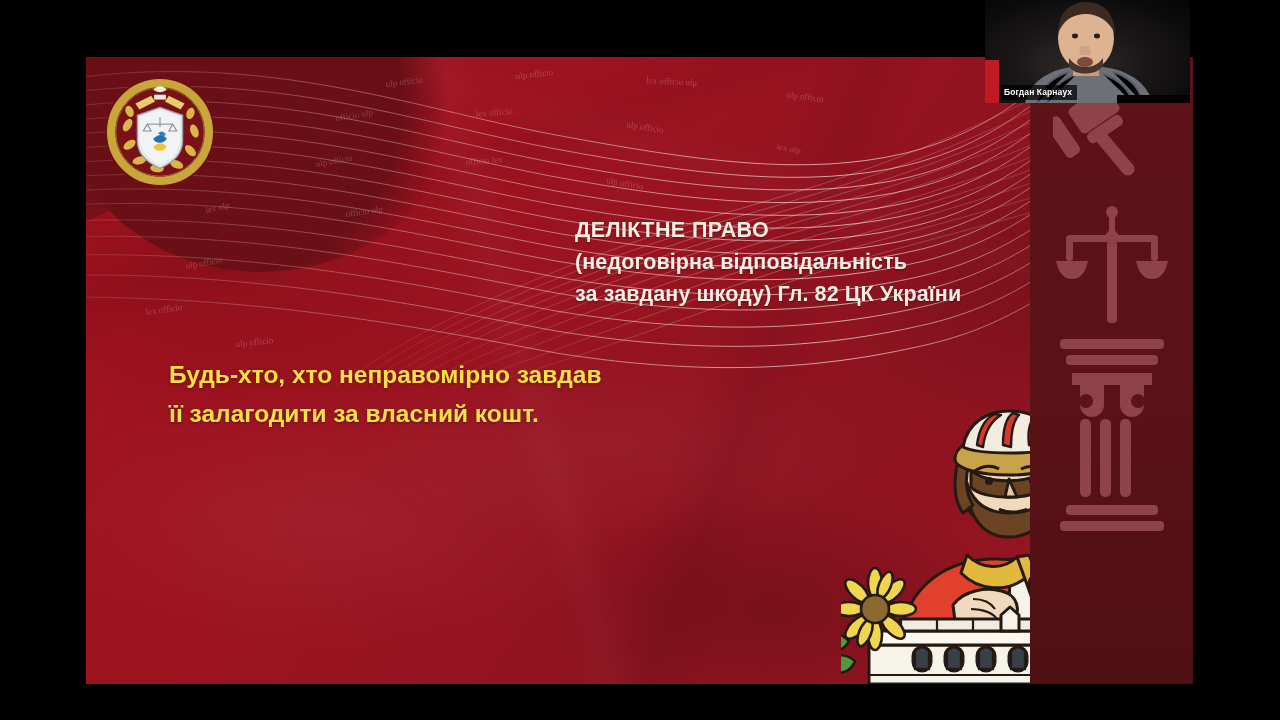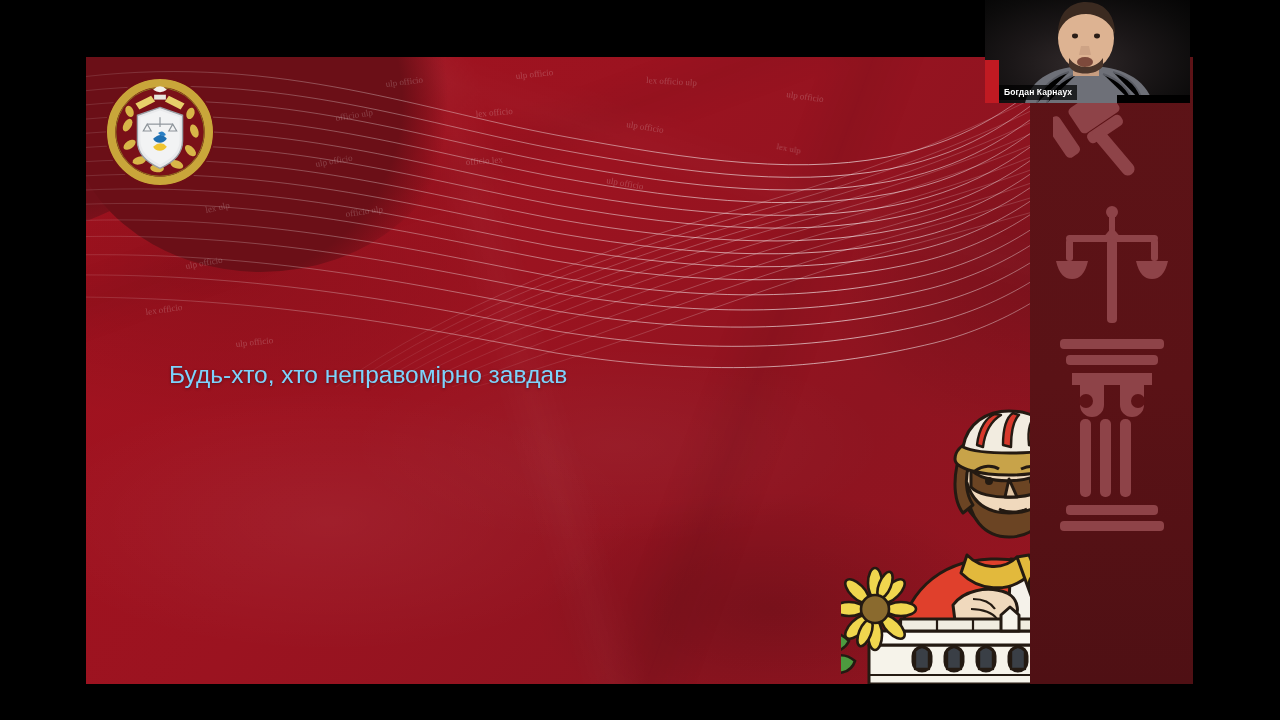--- a/index.html
+++ b/index.html
@@ -64,21 +64,21 @@
   #title-block {
     position:absolute; left:489px; top:157px; width:430px;
     color:#f6eee3; font-size:21.5px; line-height:32px; letter-spacing:.1px;
     text-shadow:0 1px 2px rgba(0,0,0,.35);
   }
   #title-block .l1 { font-weight:700; letter-spacing:.4px; }
   #title-block .l2, #title-block .l3 { font-weight:600; }
 
   #body-block {
     position:absolute; left:83px; top:298px; width:680px;
-    color:#7dd3fc; font-size:24.5px; line-height:39px; font-weight:400;
+    color:#fde047; font-size:24.5px; line-height:39px; font-weight:700;
     text-shadow:0 1px 3px rgba(0,0,0,.38);
   }
 
   
   #emblem { position:absolute; left:20px; top:21px; width:108px; height:108px; }
 
   
   #illo { position:absolute; right:22px; bottom:0; width:330px; height:275px; }
 
   
@@ -199,23 +199,29 @@
         <path d="M55 40 v10"></path>
           <path d="M42 47 h26"></path>
         <path d="M42 47 l-4 7 h8 z"></path>
           <path d="M68 47 l-4 7 h8 z"></path>
       </g>
       <path d="M48 62 q8 -8 14 0 q-3 4 -7 4 q-5 0 -7 -4z" fill="#1f6fb2"></path>
       <path d="M48 70 q8 -7 14 0 q-3 4 -7 4 q-5 0 -7 -4z" fill="#f0c531"></path>
       <path d="M53 56 q5 -4 8 2 q-4 3 -8 -2z" fill="#2a7fc4"></path>
     </svg>
 
+    <div id="title-block">
+      <div class="l1">ДЕЛІКТНЕ ПРАВО</div>
+      <div class="l2">(недоговірна відповідальність</div>
+      <div class="l3">за завдану шкоду) Гл. 82 ЦК України</div>
+    </div>
 
     <div id="body-block">
       <div>Будь-хто, хто неправомірно завдав</div>
+      <div>її залагодити за власний кошт.</div>
     </div>
 
     <svg id="illo" viewBox="0 0 330 275">
       <g stroke="#241a12" stroke-width="3" stroke-linejoin="round">
 
         <path d="M58 236 C62 186 96 152 150 150 C206 148 244 176 252 236 Z" fill="#e0402c"></path>
         <path d="M170 150 C196 152 214 164 224 186 L206 236 L166 236 Z" fill="#f5f2ea"></path>
 
         <path d="M126 146 C140 160 162 162 176 148 L186 168 C166 184 138 182 120 164 Z" fill="#e2b93c"></path>
         <path d="M176 148 L200 214 L214 210 L188 146 Z" fill="#e2b93c"></path>

